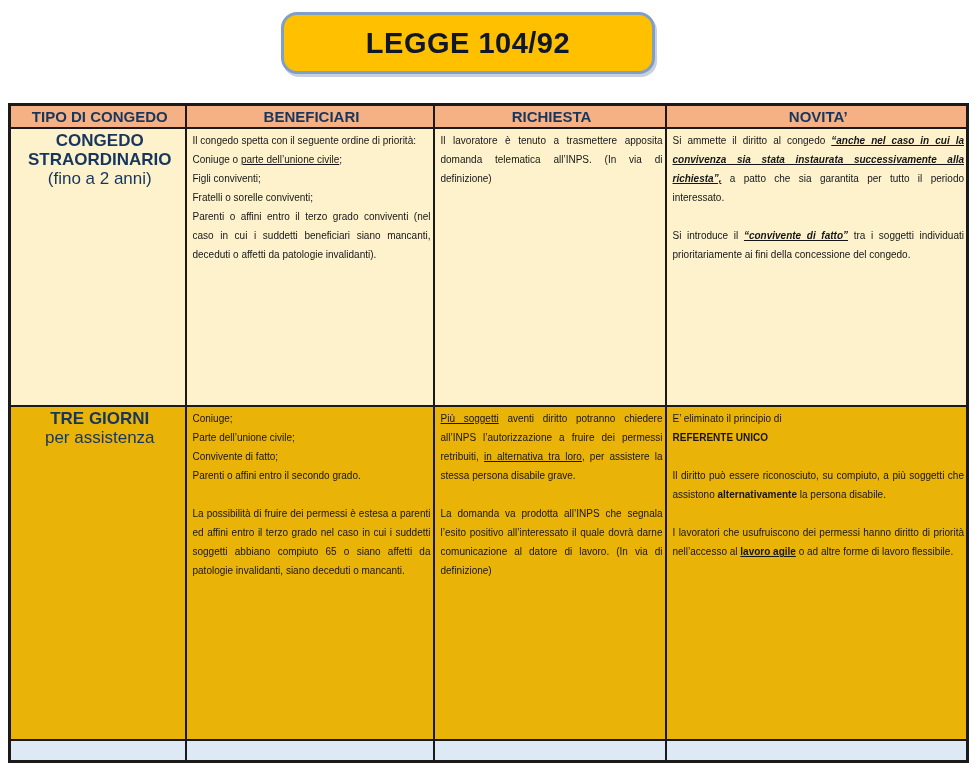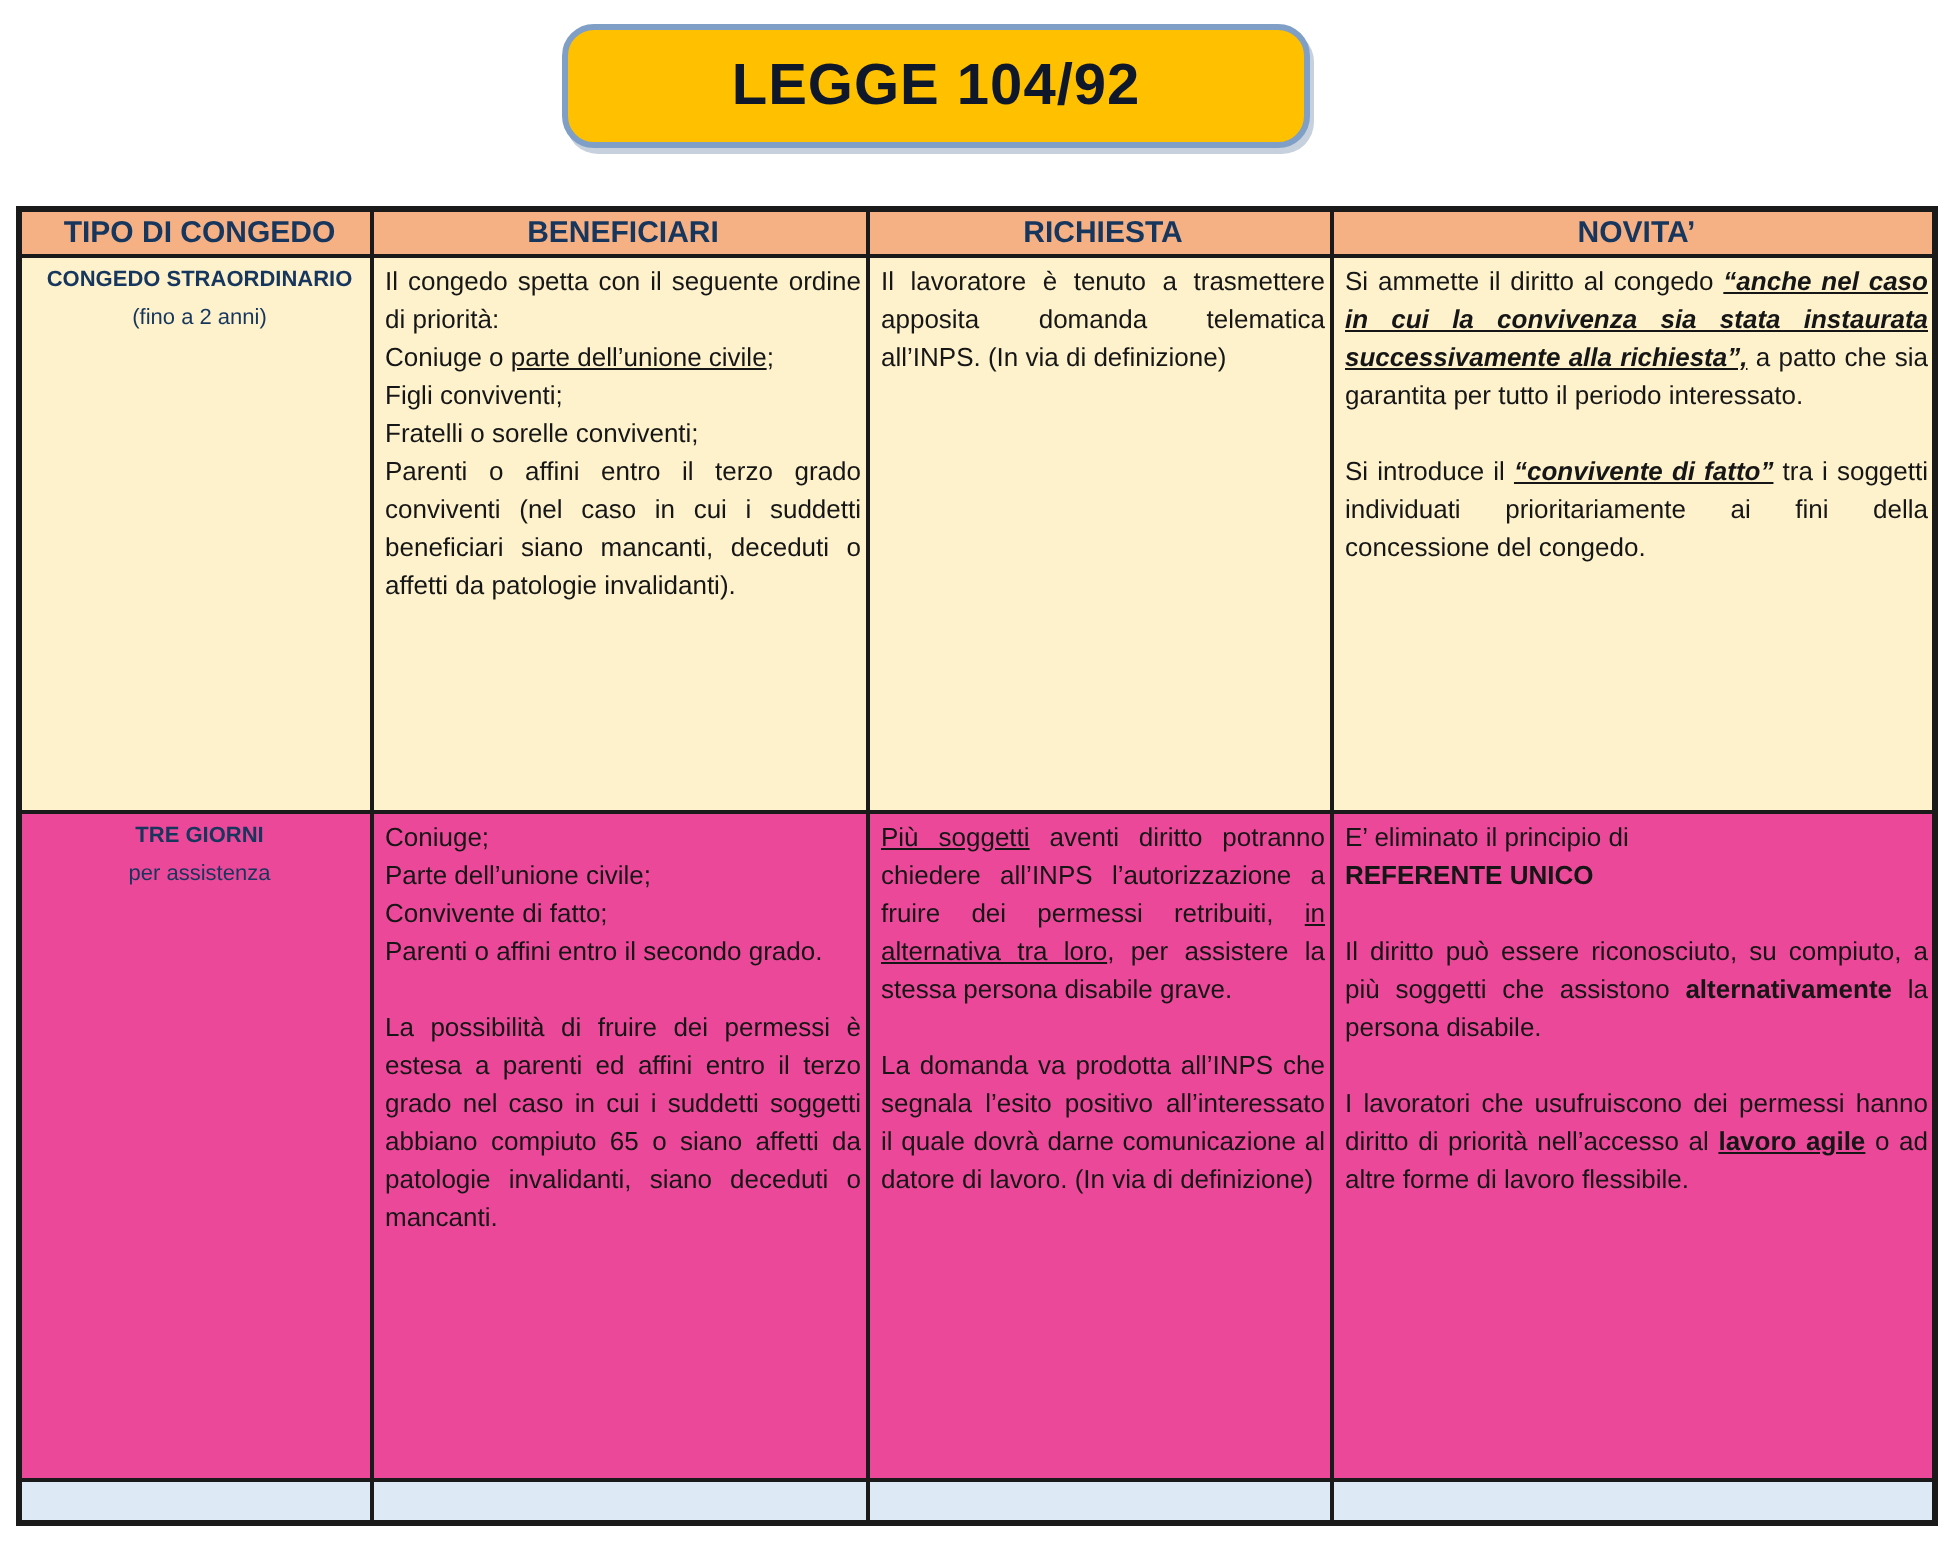--- a/index.html
+++ b/index.html
@@ -58,32 +58,32 @@
     font-size: 15px;
     font-weight: bold;
     text-align: center;
     height: 22px;
     padding: 1px 2px;
   }
   tr.row-congedo { height: 278px; }
   tr.row-tre-giorni { height: 334px; }
   tr.row-footer { height: 21px; }
   tr.row-congedo td { background: #FDF2CC; }
-  tr.row-tre-giorni td { background: #ec4899; }
+  tr.row-tre-giorni td { background: #eab308; }
   tr.row-footer td { background: #DDEAF6; padding: 0; }
   td.tipo {
     text-align: center;
     color: #17365D;
-    font-size: 11px;
+    font-size: 17px;
     line-height: 19px;
     padding-top: 3px;
   }
   .tipo-title { font-weight: bold; }
   td.cell {
-    font-size: 13px;
+    font-size: 10px;
     line-height: 19px;
     color: #161616;
     text-align: justify;
   }
   .para { white-space: pre-line; }
   .para.gap { margin-top: 19px; }
   .para span.b { font-weight: bold; }
   .para span.i { font-style: italic; font-weight: bold; }
   .para span.u { text-decoration: underline; }
 </style>

